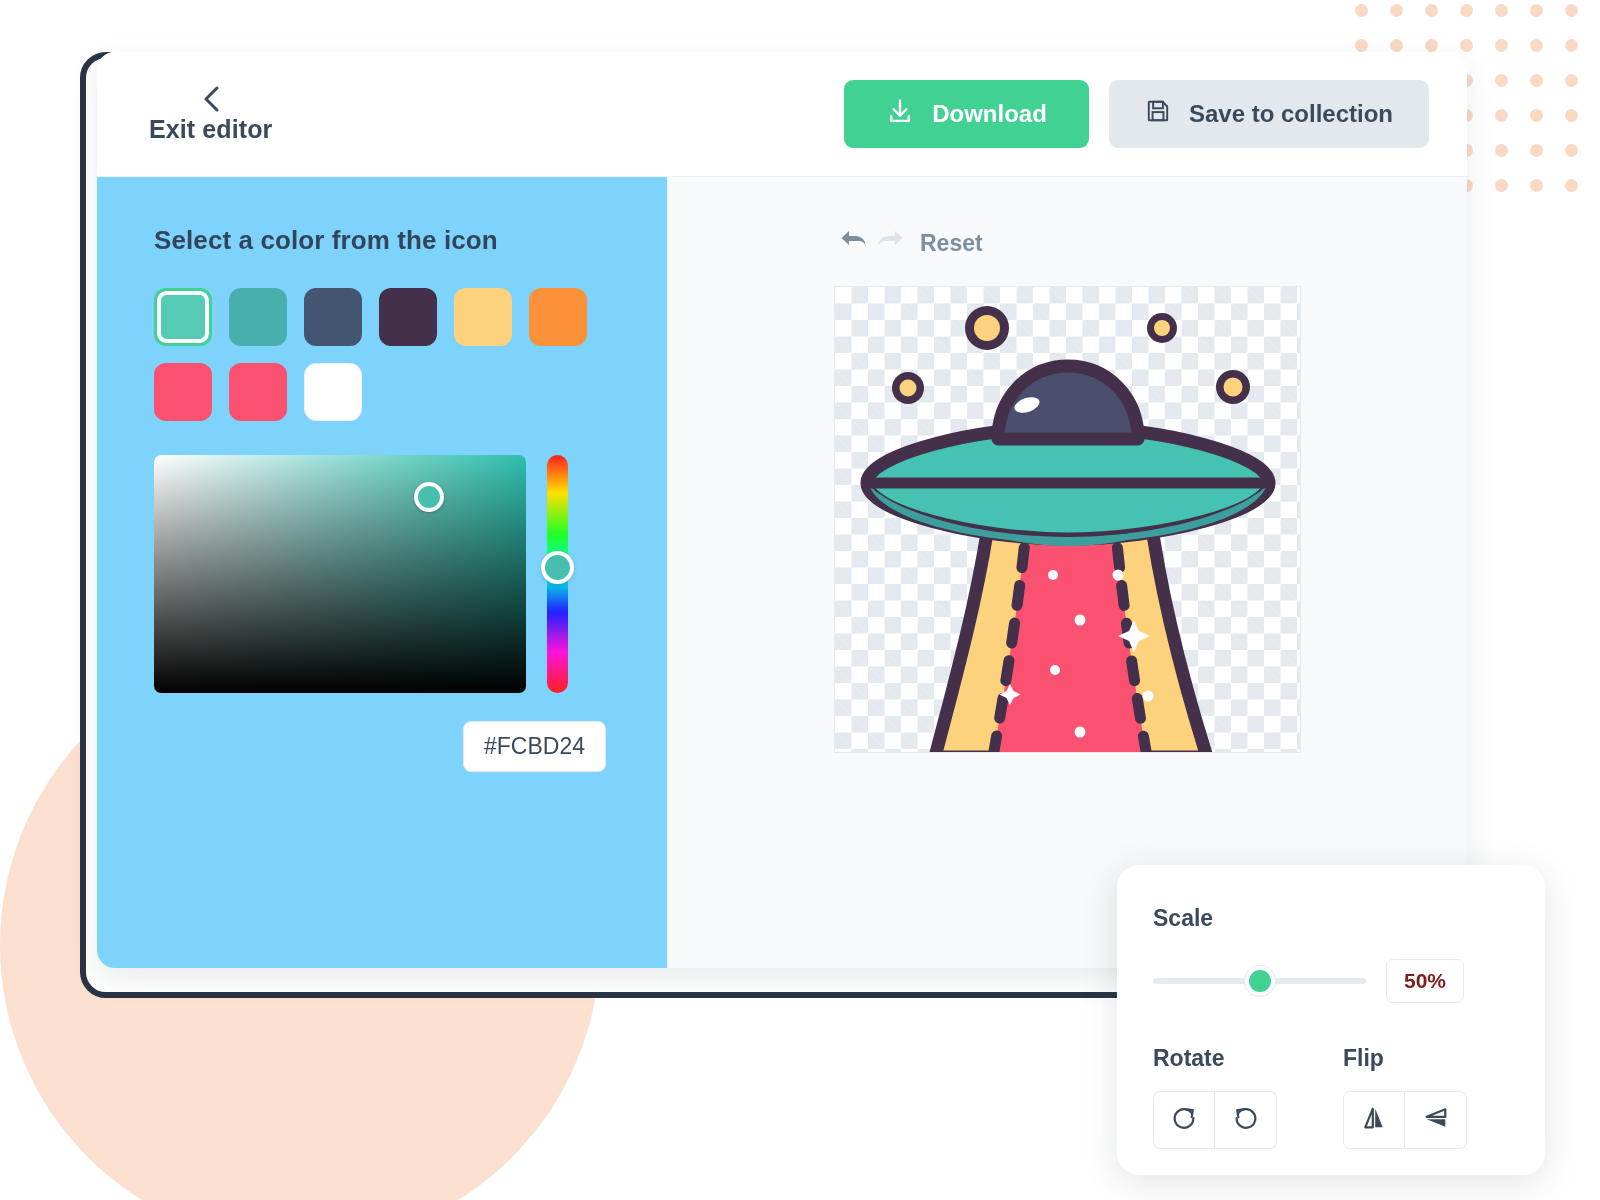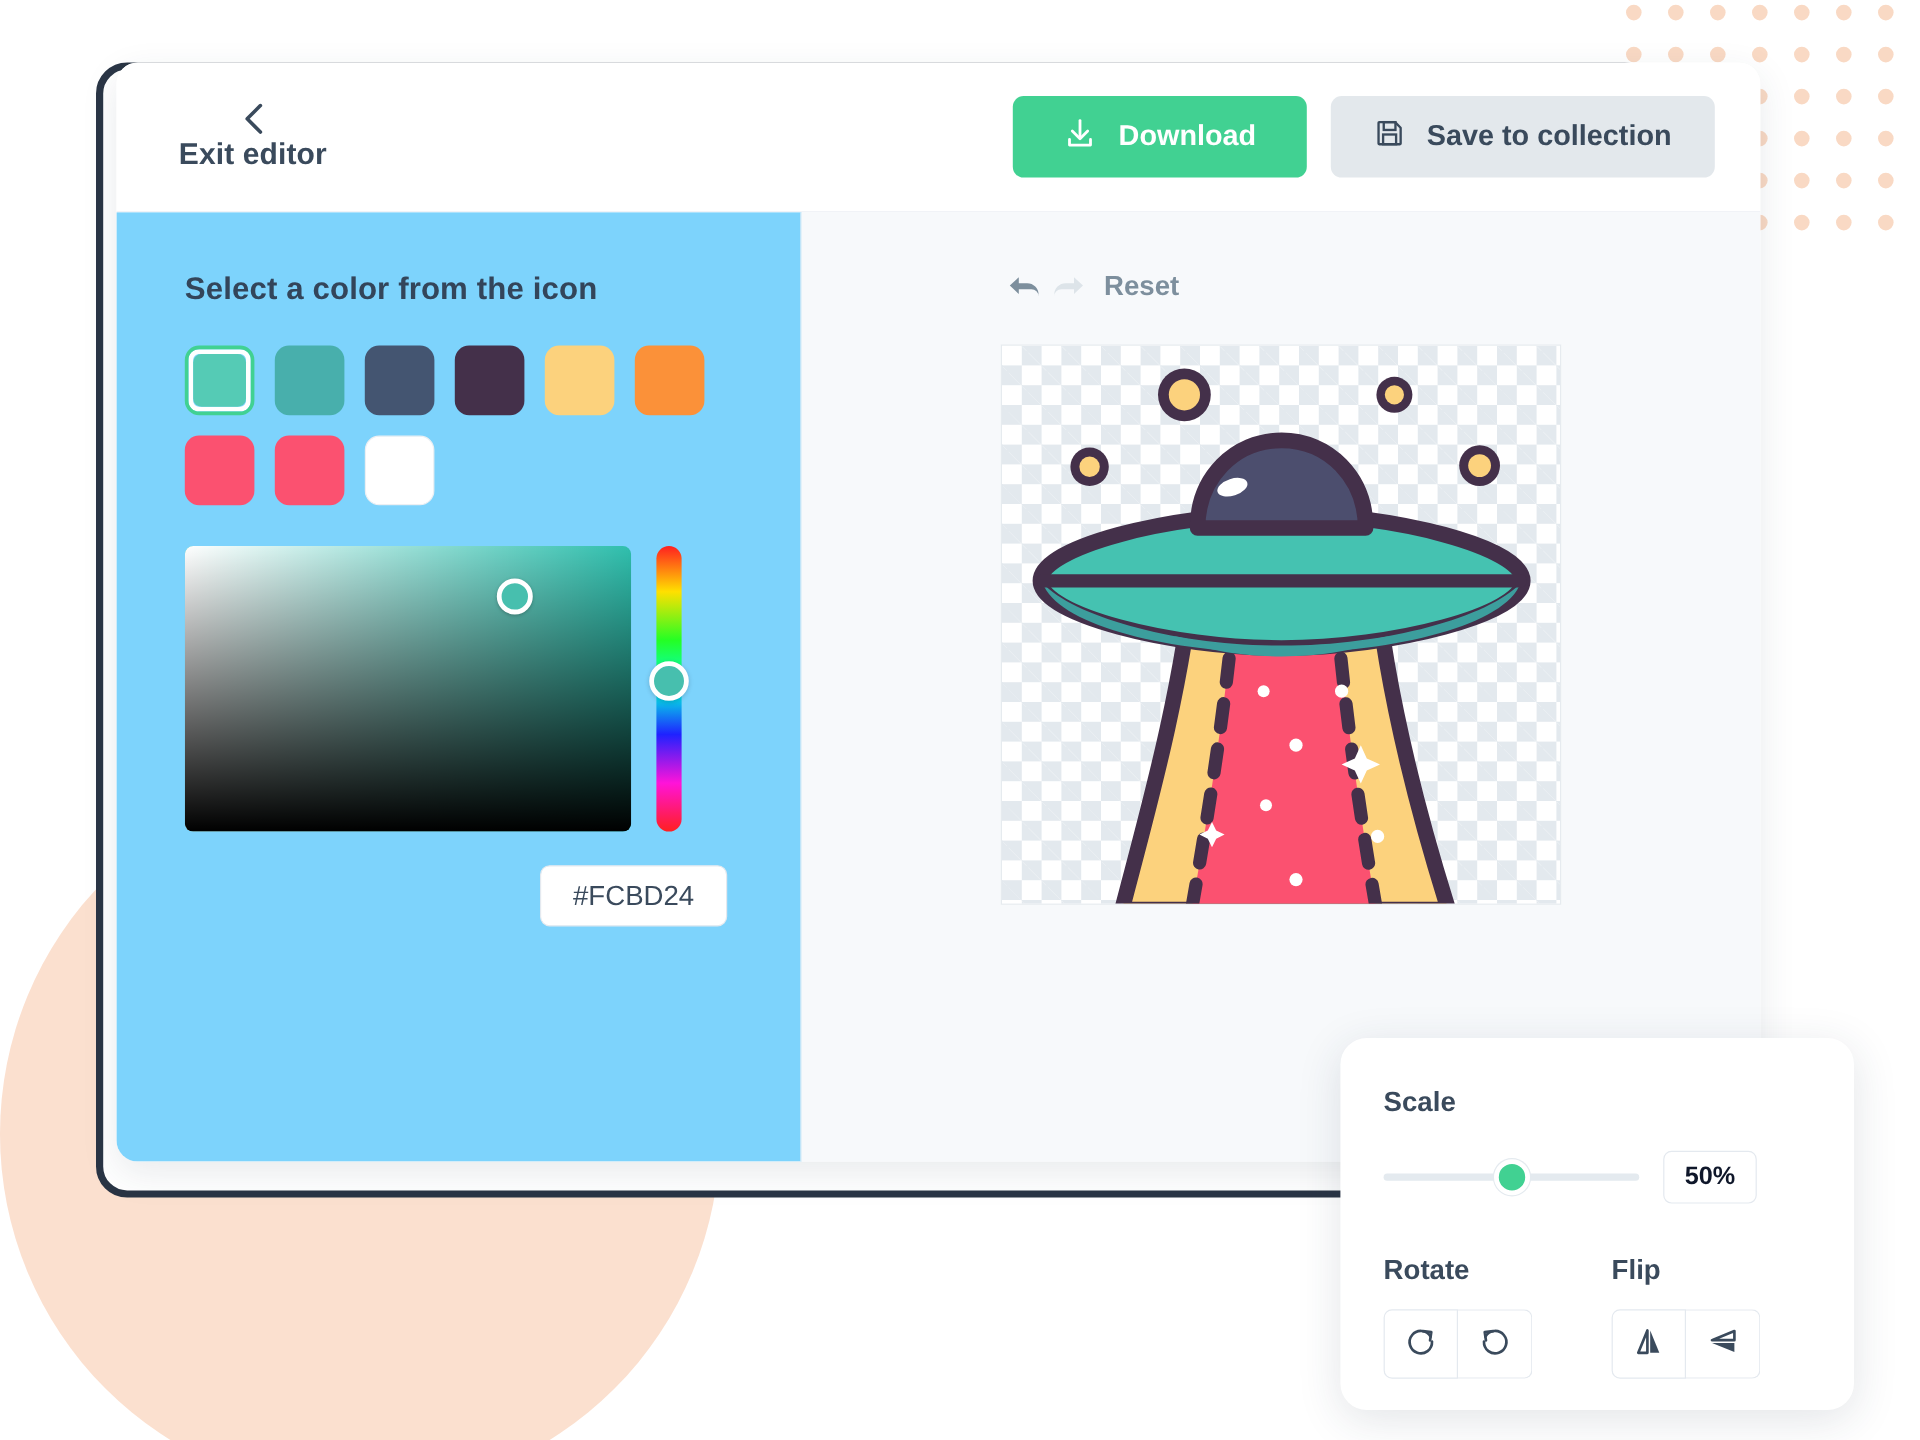--- a/index.html
+++ b/index.html
@@ -189,41 +189,41 @@
     border: 4px solid #ffffff;
     background: #4dbfb0;
     box-shadow: 0 1px 4px rgba(0,0,0,.18);
   }
   .hex-row {
     display: flex; justify-content: flex-end;
     width: 452px;
     margin-top: 28px;
   }
   .hex-field {
-    width: 156px; height: 51px;
+    width: 143px; height: 51px;
     border: 1px solid #e4e9ef;
     border-radius: 8px;
     background: #fff;
     display: flex; align-items: center; justify-content: center;
     font-size: 23px; font-weight: 500; color: #3a4a5c;
     font-family: "Liberation Sans", sans-serif;
     cursor: text;
   }
 
   
   .right-pane {
     flex: 1;
     background: #f7f9fb;
     padding: 48px 0 0 0;
     display: flex;
     flex-direction: column;
     align-items: center;
   }
   .canvas-tools {
-    display: flex; align-items: flex-start; 
+    display: flex; align-items: flex-end; 
     width: 467px;
     margin-bottom: 29px;
     padding-left: 4px;
   }
   .tool-icon { cursor: pointer; display:block; }
   .reset-label {
     font-size: 23px; font-weight: 600; color: #7d8f9d;
     margin-left: 14px; cursor: pointer;
   }
   .canvas {
@@ -271,21 +271,21 @@
     width: 30px; height: 30px;
     border-radius: 50%;
     background: #41d192;
     border: 4px solid #ffffff;
     box-shadow: 0 0 0 1px #e4eaef;
   }
   .scale-value {
     width: 78px; height: 44px;
     border: 1px solid #e4e9ef; border-radius: 7px;
     display: flex; align-items: center; justify-content: center;
-    font-size: 21px; font-weight: 600; color: #0f172a;
+    font-size: 21px; font-weight: 600; color: #7f1d1d;
     cursor: text;
   }
   .rf-row { display: flex; gap: 66px; margin-top: 42px; }
   .rf-group { display: flex; flex-direction: column; }
   .btn-pair { display: flex; margin-top: 19px; }
   .icon-btn {
     width: 62px; height: 58px;
     border: 1px solid #e4e9ef;
     background: #fff;
     display: flex; align-items: center; justify-content: center;

